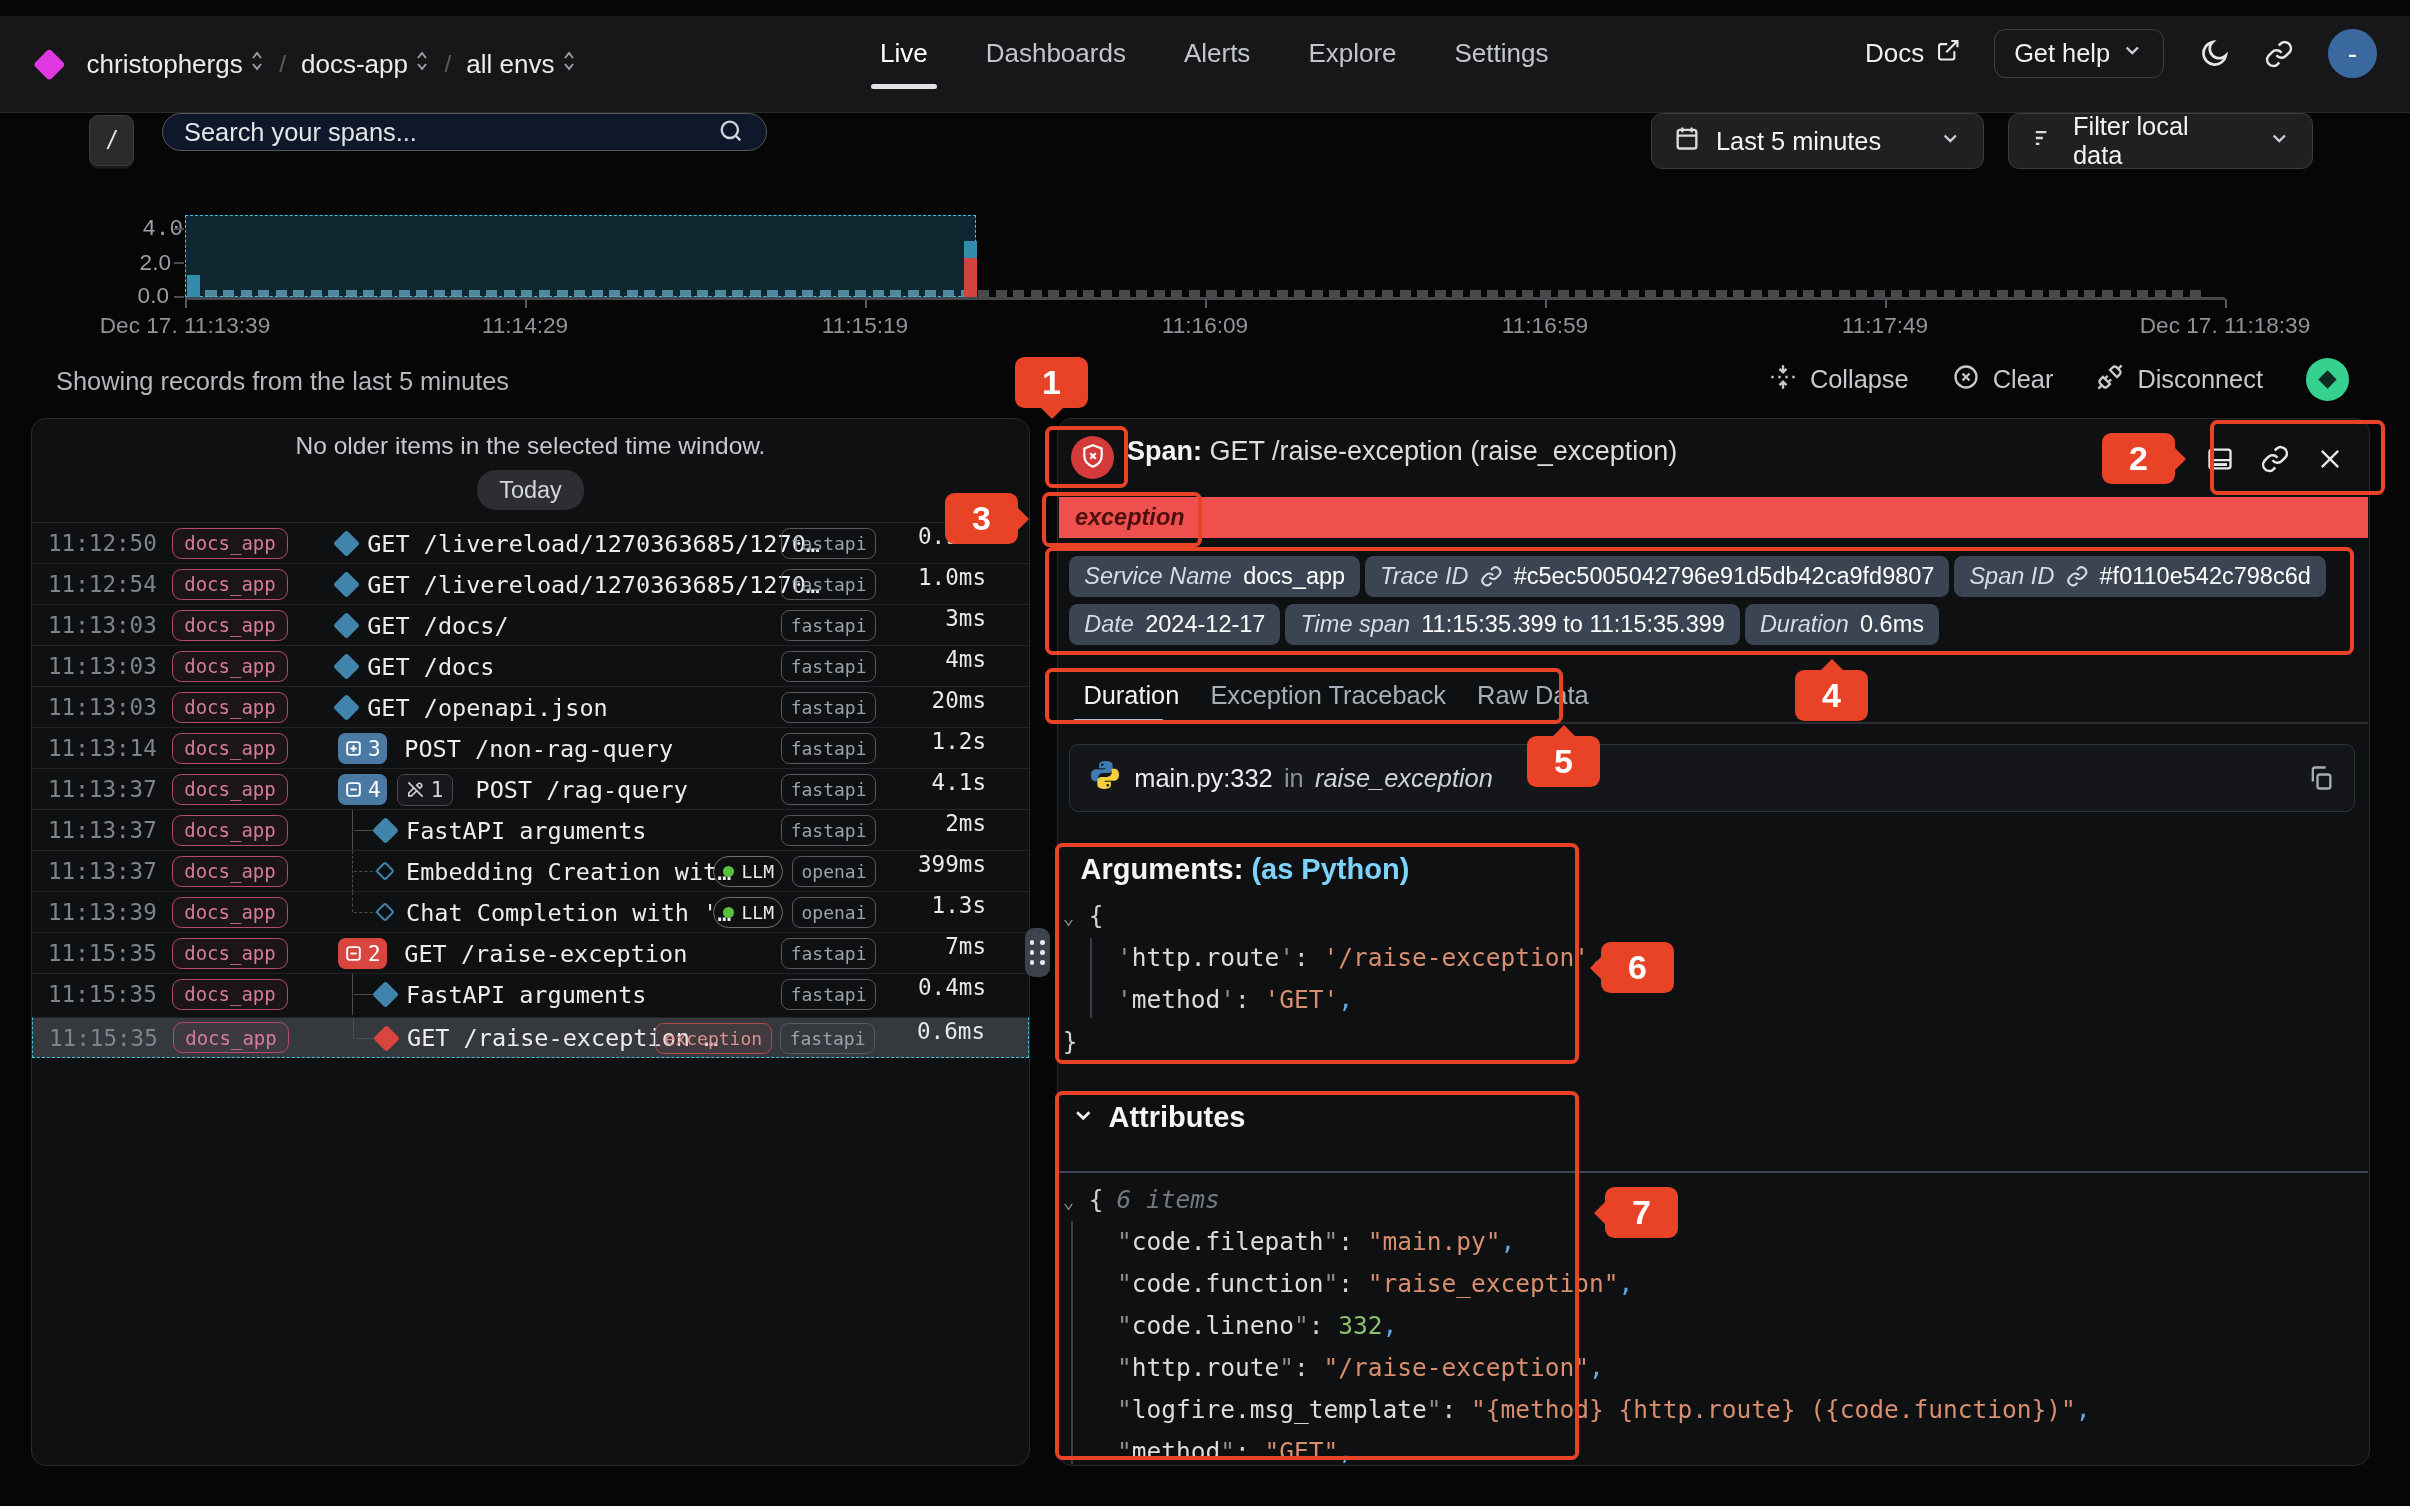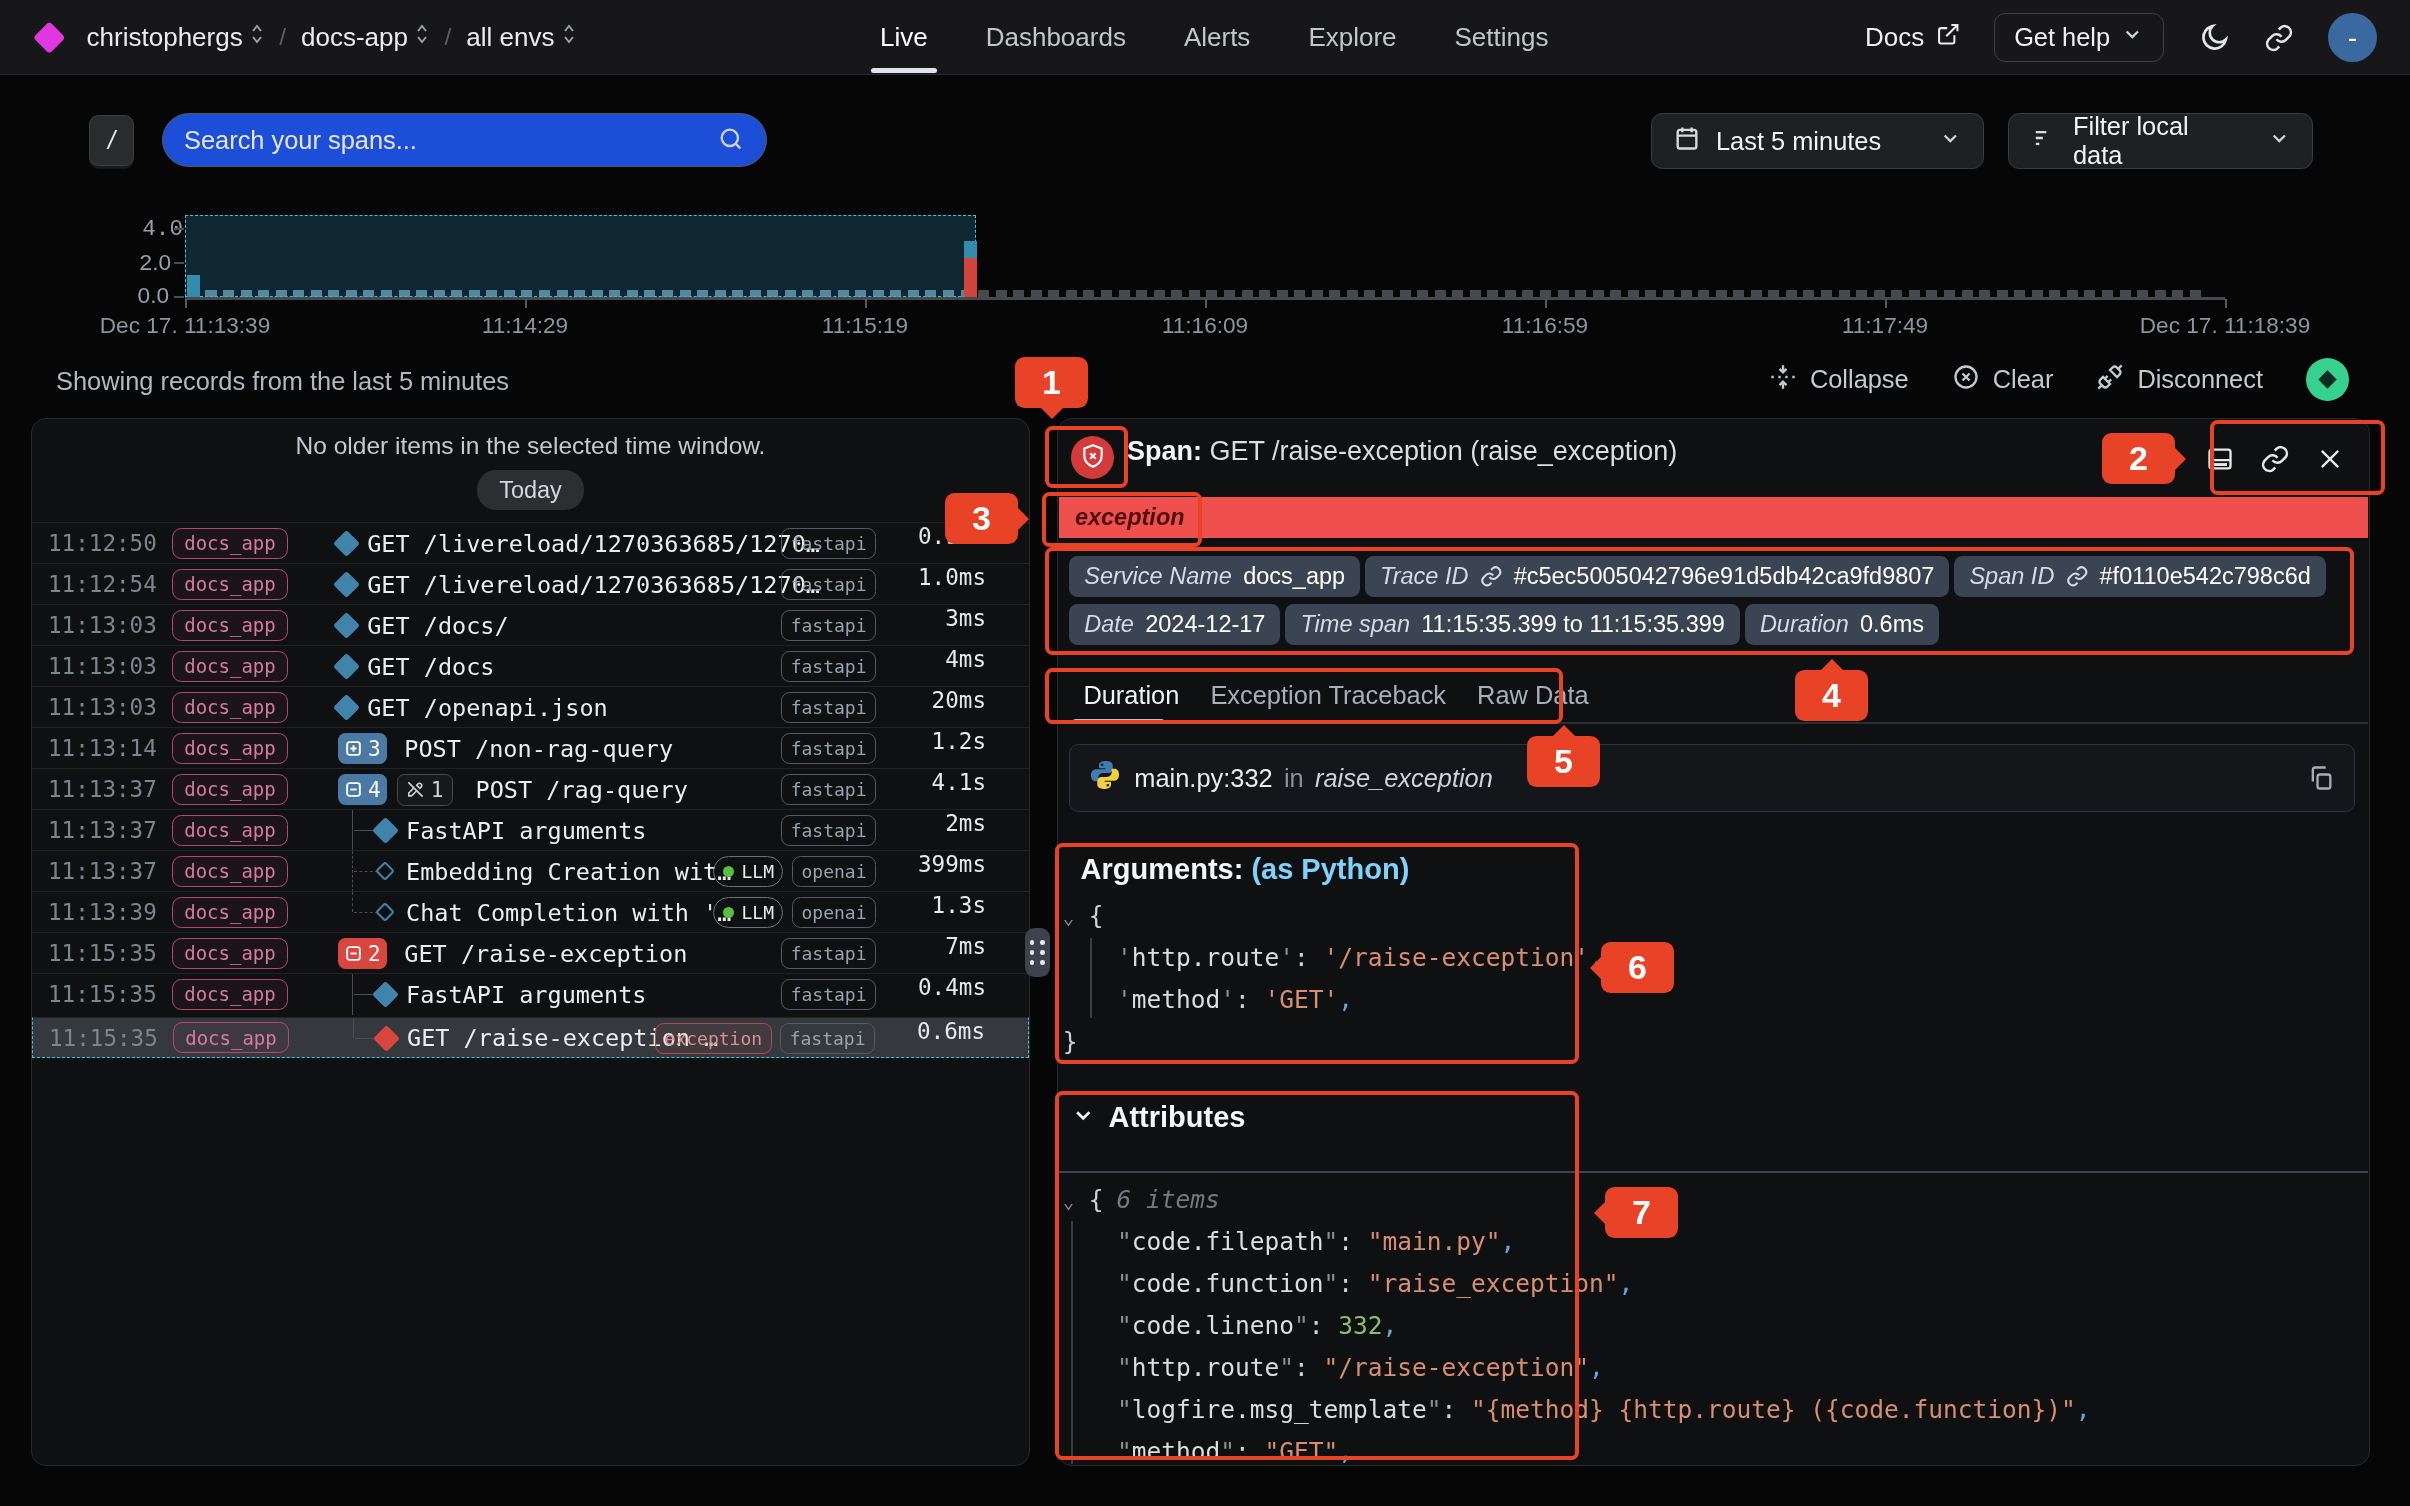--- a/index.html
+++ b/index.html
@@ -1,37 +1,37 @@
 <!DOCTYPE html>
 <html style="font-size:15px"><head>
 <meta charset="utf-8">
 <style>
   *{margin:0;padding:0;box-sizing:border-box}
   body{background:#000;font-family:"Liberation Sans",sans-serif}
   .page{position:relative;width:2411px;height:1507px;background:#060607;color:#e8e8e8;overflow:hidden}
 
   
-  .nav{position:absolute;left:0;top:0;right:0;height:75px;background:#171719;border-bottom:0.9px solid #29292b;display:flex;align-items:center}
+  .nav{position:absolute;left:0;top:16px;right:0;height:97px;background:#171719;border-bottom:0.9px solid #29292b;display:flex;align-items:center}
   .logo{width:22.6px;height:22.6px;background:#e037e0;transform:rotate(45deg);border-radius:3.8px;margin-left:38px;flex:none}
   .crumbs{display:flex;align-items:center;gap:15px;margin-left:26px;font-size:26px}
   .crumb{display:flex;align-items:center;gap:7.5px;color:#ececec;cursor:pointer}
   .slash{color:#5a5d61;font-size:24.5px}
   .nav-center{position:absolute;left:880px;top:0;height:75px;display:flex;gap:58px;align-items:center;font-size:26px}
   .nav-item{position:relative;height:75px;display:flex;align-items:center;color:#c2c6cb;cursor:pointer}
   .nav-item.active{color:#fff}
   .nav-item.active::after{content:"";position:absolute;left:-9.4px;right:-9.4px;bottom:1.9px;height:4.7px;background:#dfe3e8;border-radius:2.8px}
   .nav-right{position:absolute;right:34px;top:0;height:75px;display:flex;align-items:center;gap:34px}
   .docs-link{display:flex;align-items:center;gap:11.3px;font-size:26px;color:#f0f0f0;cursor:pointer}
   .gethelp{display:flex;align-items:center;gap:11.3px;border:1.9px solid #3e4043;border-radius:11.3px;padding:9.4px 19px;font-size:25.4px;color:#f0f0f0;cursor:pointer}
   .iconbtn{display:flex;align-items:center;cursor:pointer}
   .avatar{width:49px;height:49px;border-radius:50%;background:#39699f;display:flex;align-items:center;justify-content:center;font-size:28px;color:#fff;cursor:pointer}
 
   
   .kbd{position:absolute;left:89px;top:115px;width:45px;height:51px;background:#2a2b2d;border:0.9px solid #3d3e40;border-radius:9.4px;font-size:25.4px;font-style:italic;display:flex;align-items:center;justify-content:center;box-shadow:0 2.8px 0 #1a1b1d}
-  .search{position:absolute;left:162px;top:113px;width:605px;height:54px;border:1.9px solid #56585c;border-radius:28px;background:#1d4ed8;display:flex;align-items:center;padding:0 21px}
+  .search{position:absolute;left:162px;top:113px;width:605px;height:38px;border:1.9px solid #56585c;border-radius:28px;background:#0f172a;display:flex;align-items:center;padding:0 21px}
   .search input{flex:1;background:transparent;border:0;outline:0;color:#e8e8e8;font-size:25.4px;font-family:inherit}
   .search input::placeholder{color:#e3e5e7}
   .btn{position:absolute;top:113px;height:56px;background:#1e2022;border:1.9px solid #3a3c3f;border-radius:11.3px;display:flex;align-items:center;gap:15px;padding:0 21px;font-size:25.4px;color:#f2f3f4;cursor:pointer}
   #btn-time{left:1651px;width:333px}
   #btn-filter{left:2008px;width:305px}
   .btn .sp{flex:1}
 
   
   #plot{position:absolute;left:185px;top:212px;width:2040px;height:85px}
   .sel{position:absolute;top:2.8px;bottom:0;left:0;background:rgba(22,72,90,.5);border:1.9px dashed #3ec3dc}

